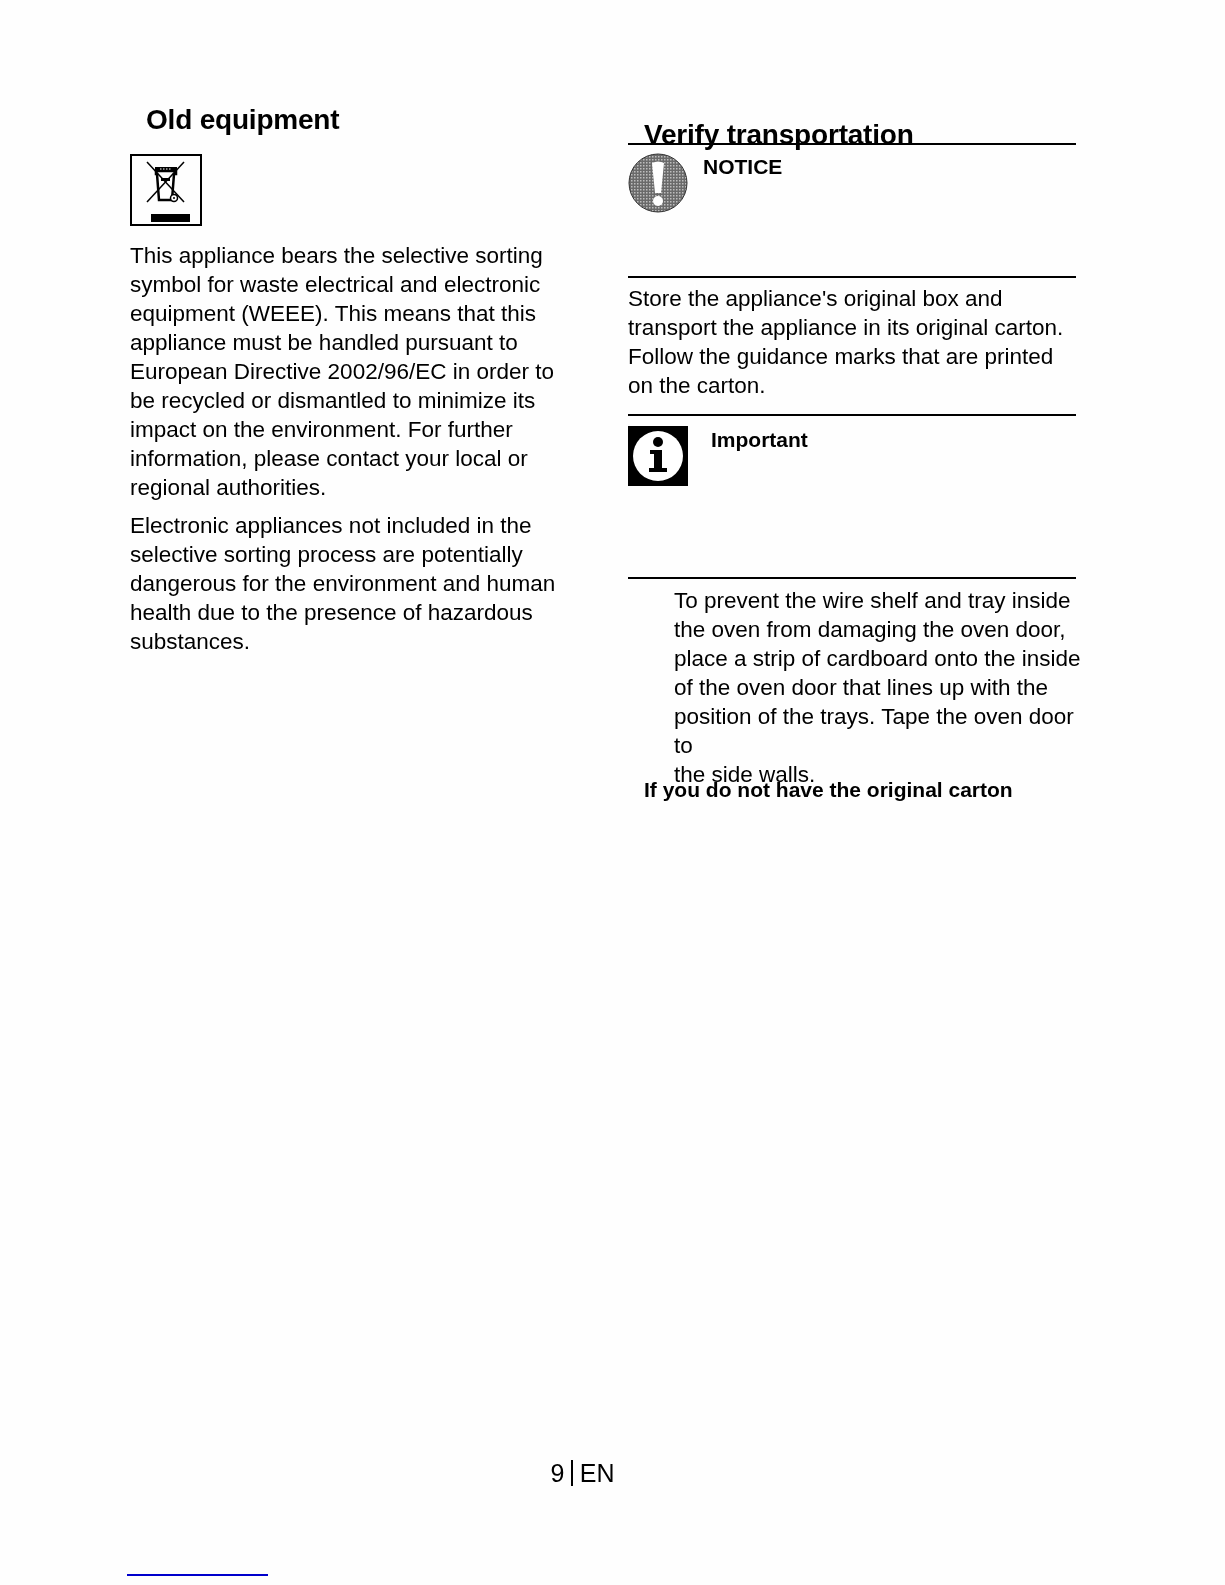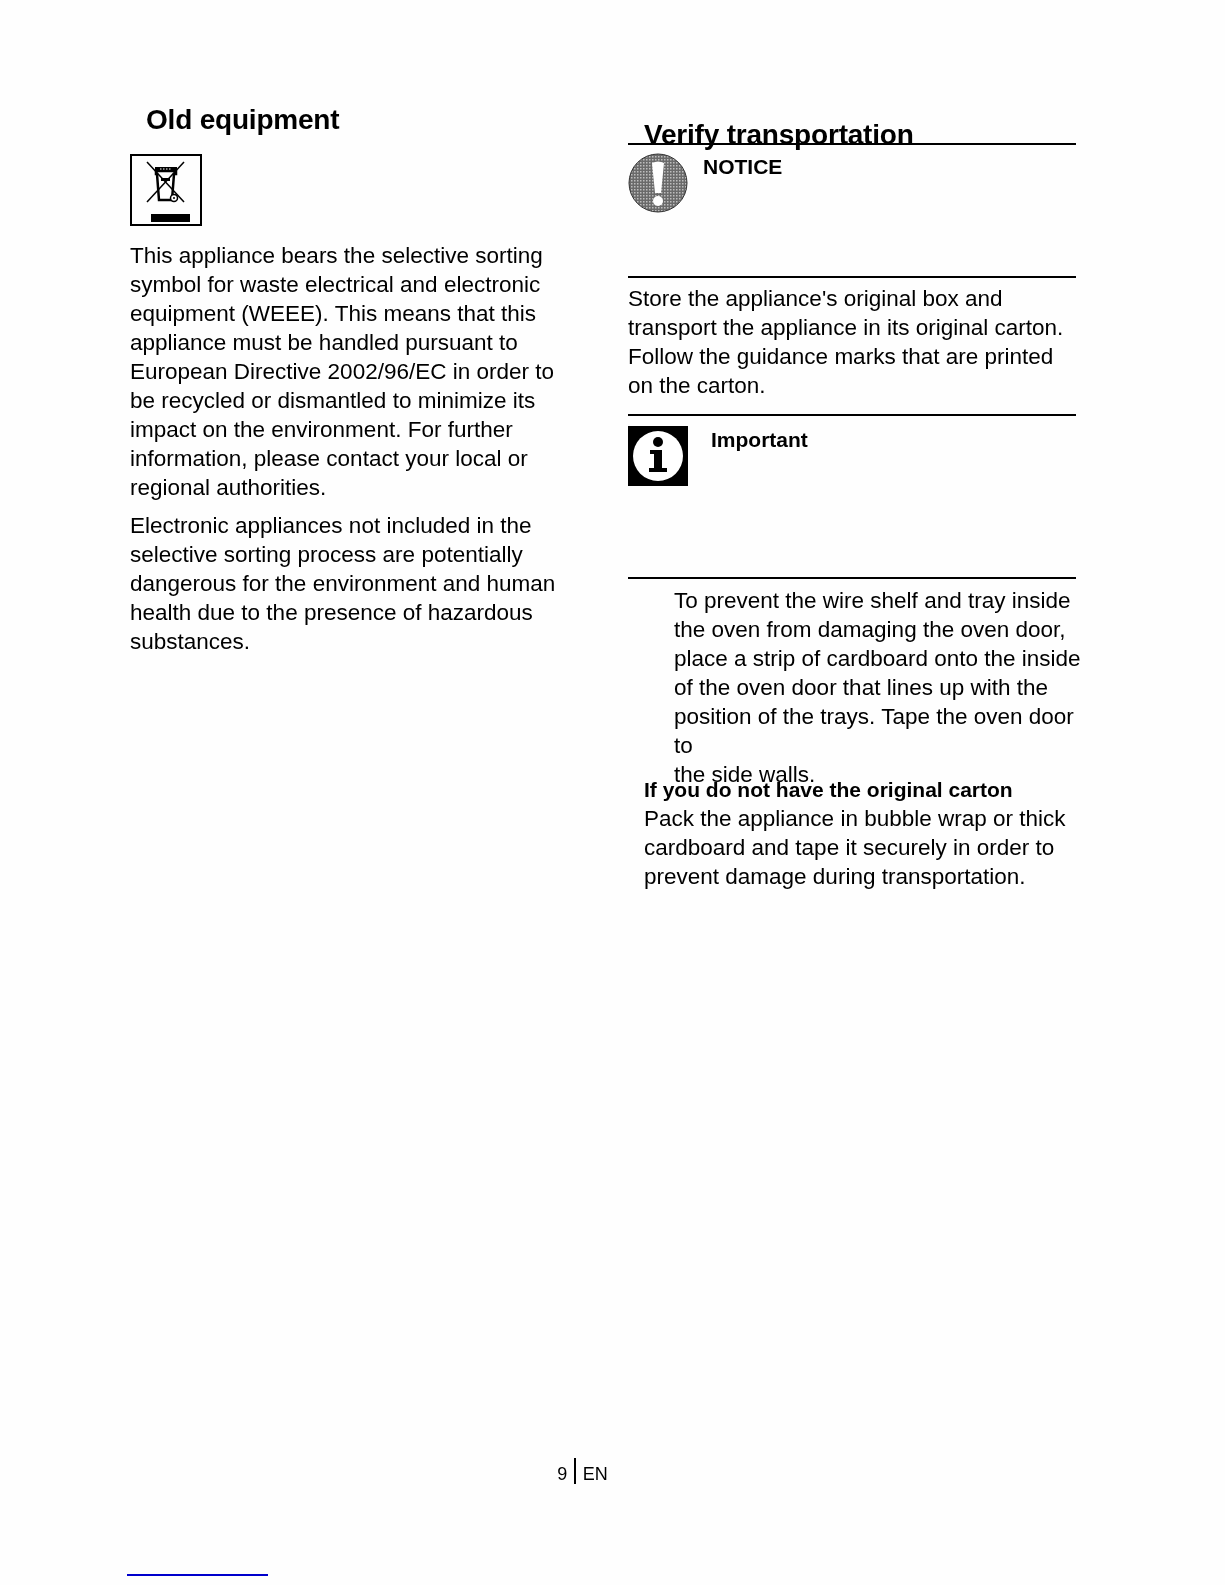--- a/index.html
+++ b/index.html
@@ -16,21 +16,21 @@
   .rule { position:absolute; left:0; width:448px; height:2px; background:#000; }
   .notice-icon { position:absolute; left:0; top:53px; width:60px; height:60px; }
   .notice-text { position:absolute; left:75px; top:52px; }
   .bold-label { font-size:21px; font-weight:bold; line-height:29px; margin:0; }
   .info-icon { position:absolute; left:0; top:326px; width:60px; height:60px; }
   .info-text { position:absolute; left:75px; top:325px;margin-left:8px; }
   .r-p1 { position:absolute; left:0; top:184px; }
   .r-p2 { position:absolute; left:0; top:486px;margin-left:46px; }
   .r-p3 { position:absolute; left:16px; top:675px; }
   .footer { position:absolute; left:0; width:1165px; top:1458px; text-align:center;
-            font-size:18px; line-height:30px; }
+            font-size:25px; line-height:30px; }
   .footer .sep { display:inline-block; width:1.5px; height:26px; background:#000;
                  vertical-align:-4px; margin:0 7px; }
   .blue-line { position:absolute; left:127px; top:1574px; width:141px; height:2px; background:#0000cc; }
 </style>
 </head>
 <body>
 
 <div class="col-left">
   <h1>Old equipment</h1>
   <div class="weee-box">
@@ -111,23 +111,20 @@
 
   <p class="para r-p2">To prevent the wire shelf and tray inside
 the oven from damaging the oven door,
 place a strip of cardboard onto the inside
 of the oven door that lines up with the
 position of the trays. Tape the oven door to
 the side walls.</p>
 
   <div class="r-p3">
     <p class="bold-label">If you do not have the original carton</p>
-    <p class="para">Pack the appliance in bubble wrap or thick
-cardboard and tape it securely in order to
-prevent damage during transportation.</p>
   </div>
 </div>
 
 <div class="footer">
   <span>9</span><span class="sep"></span><span>EN</span>
 </div>
 
 <div class="blue-line"></div>
 
 </body></html>

